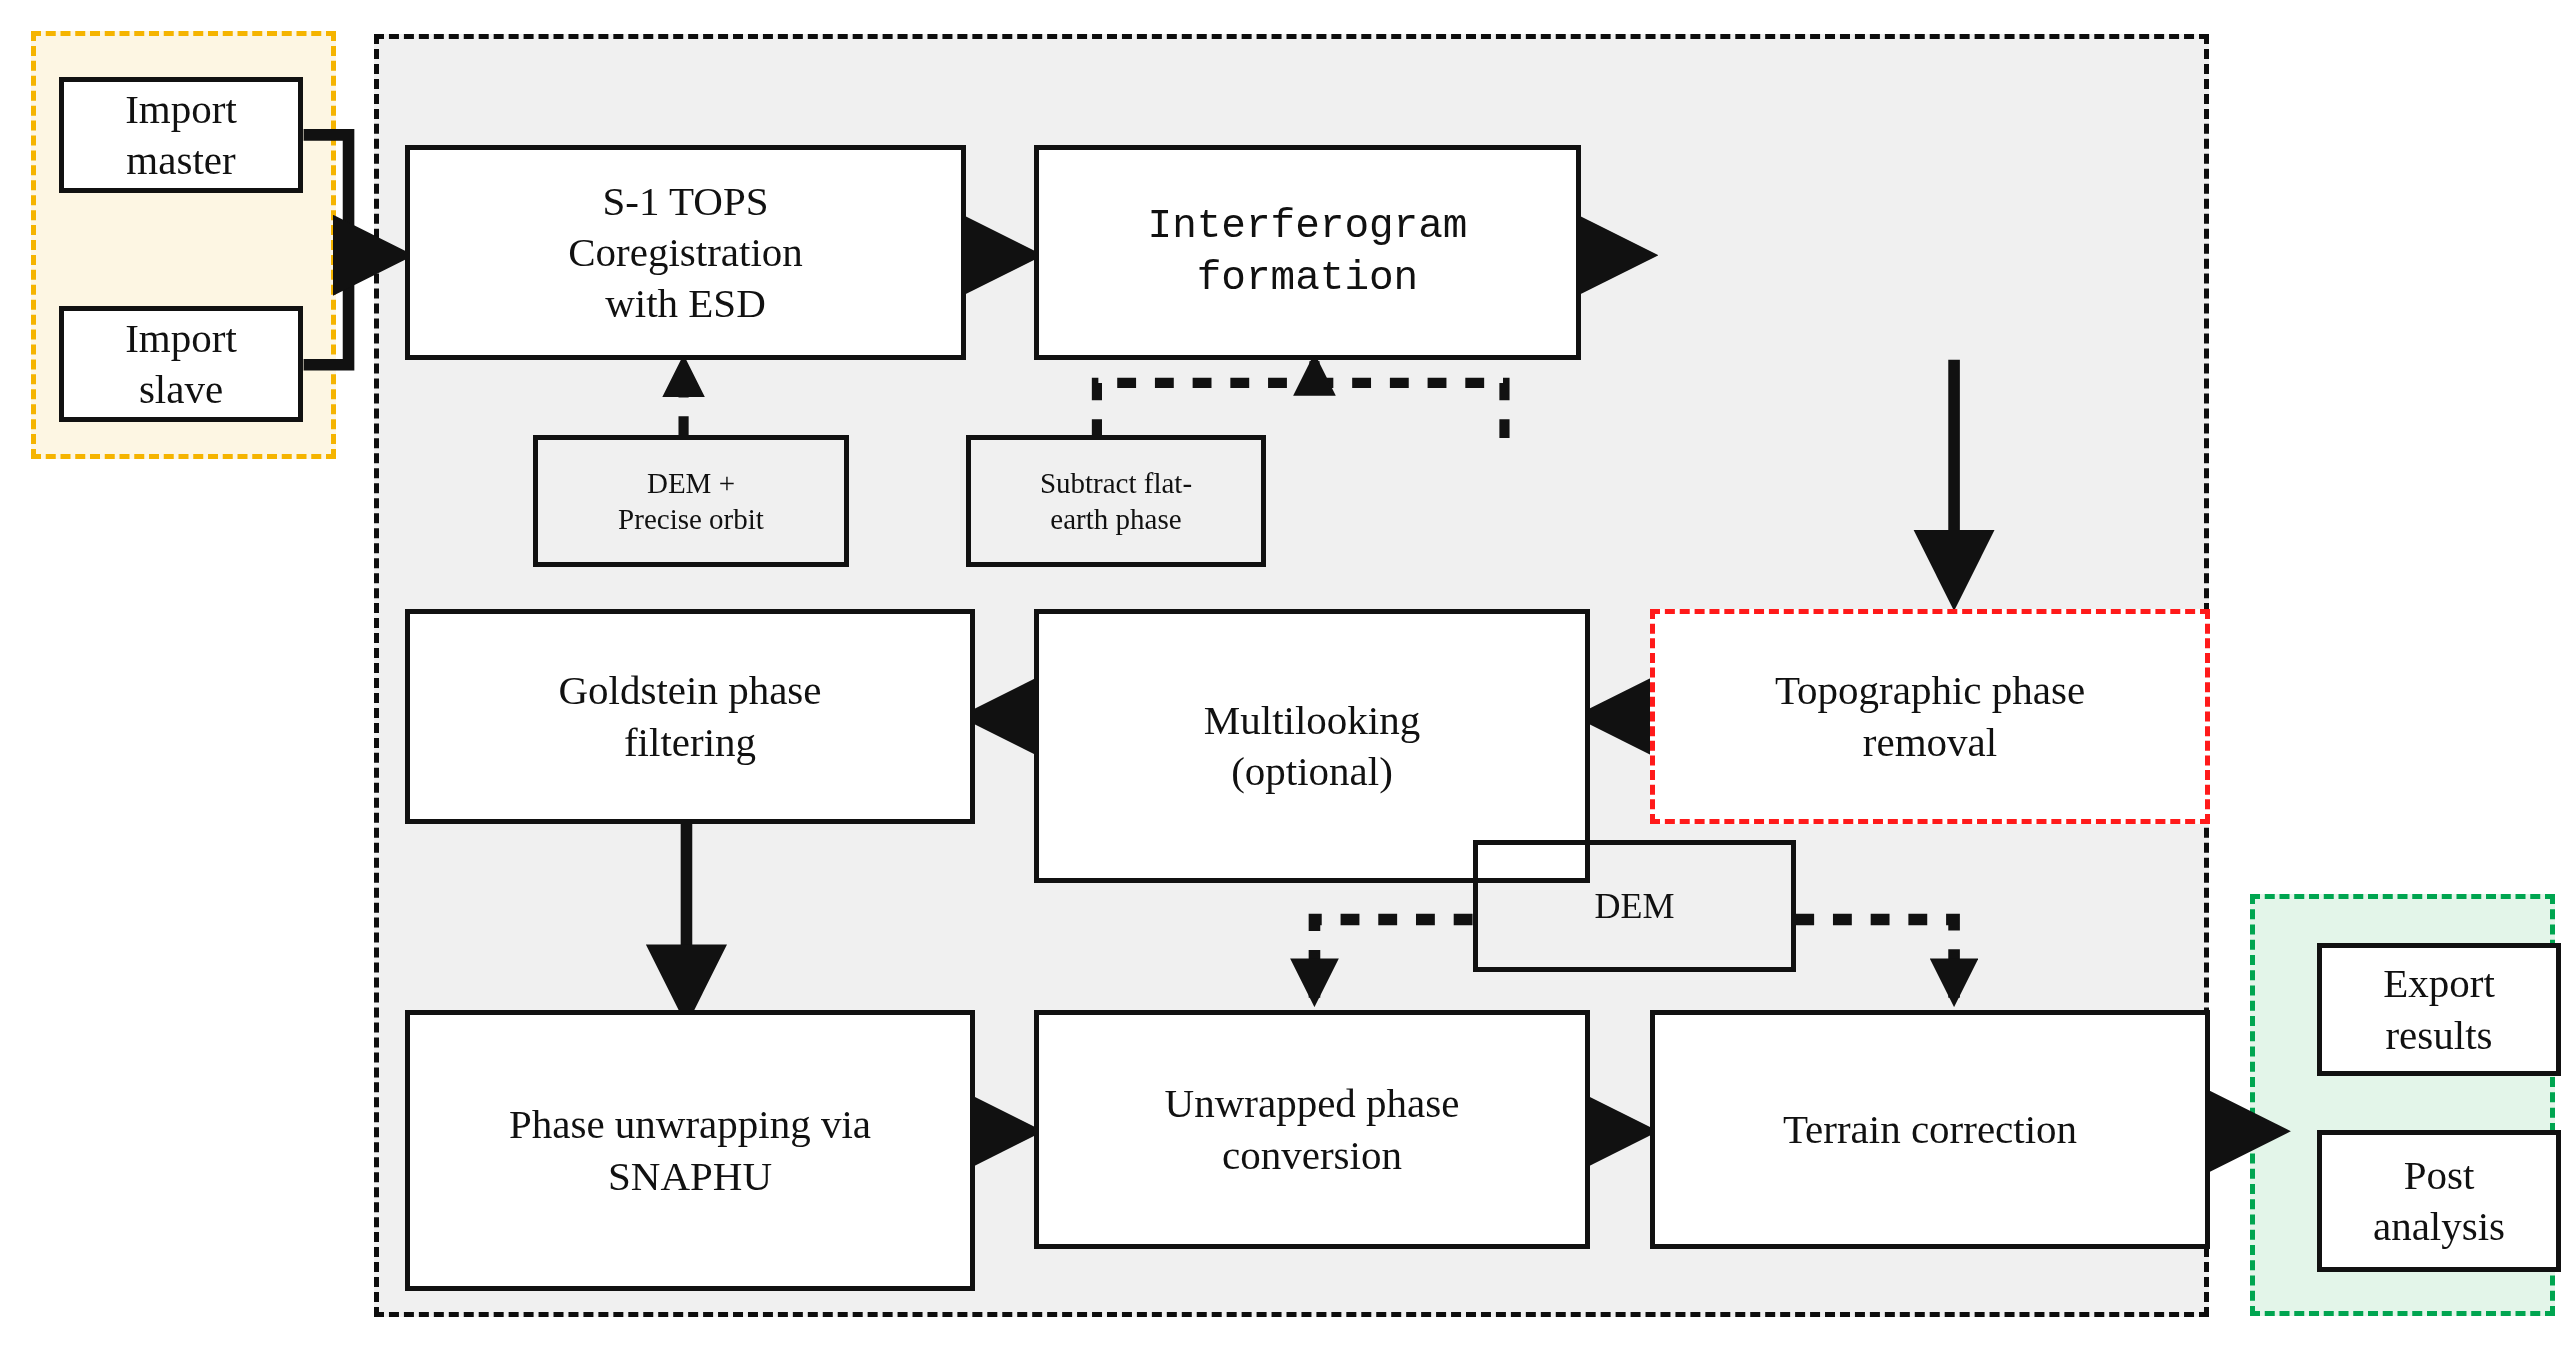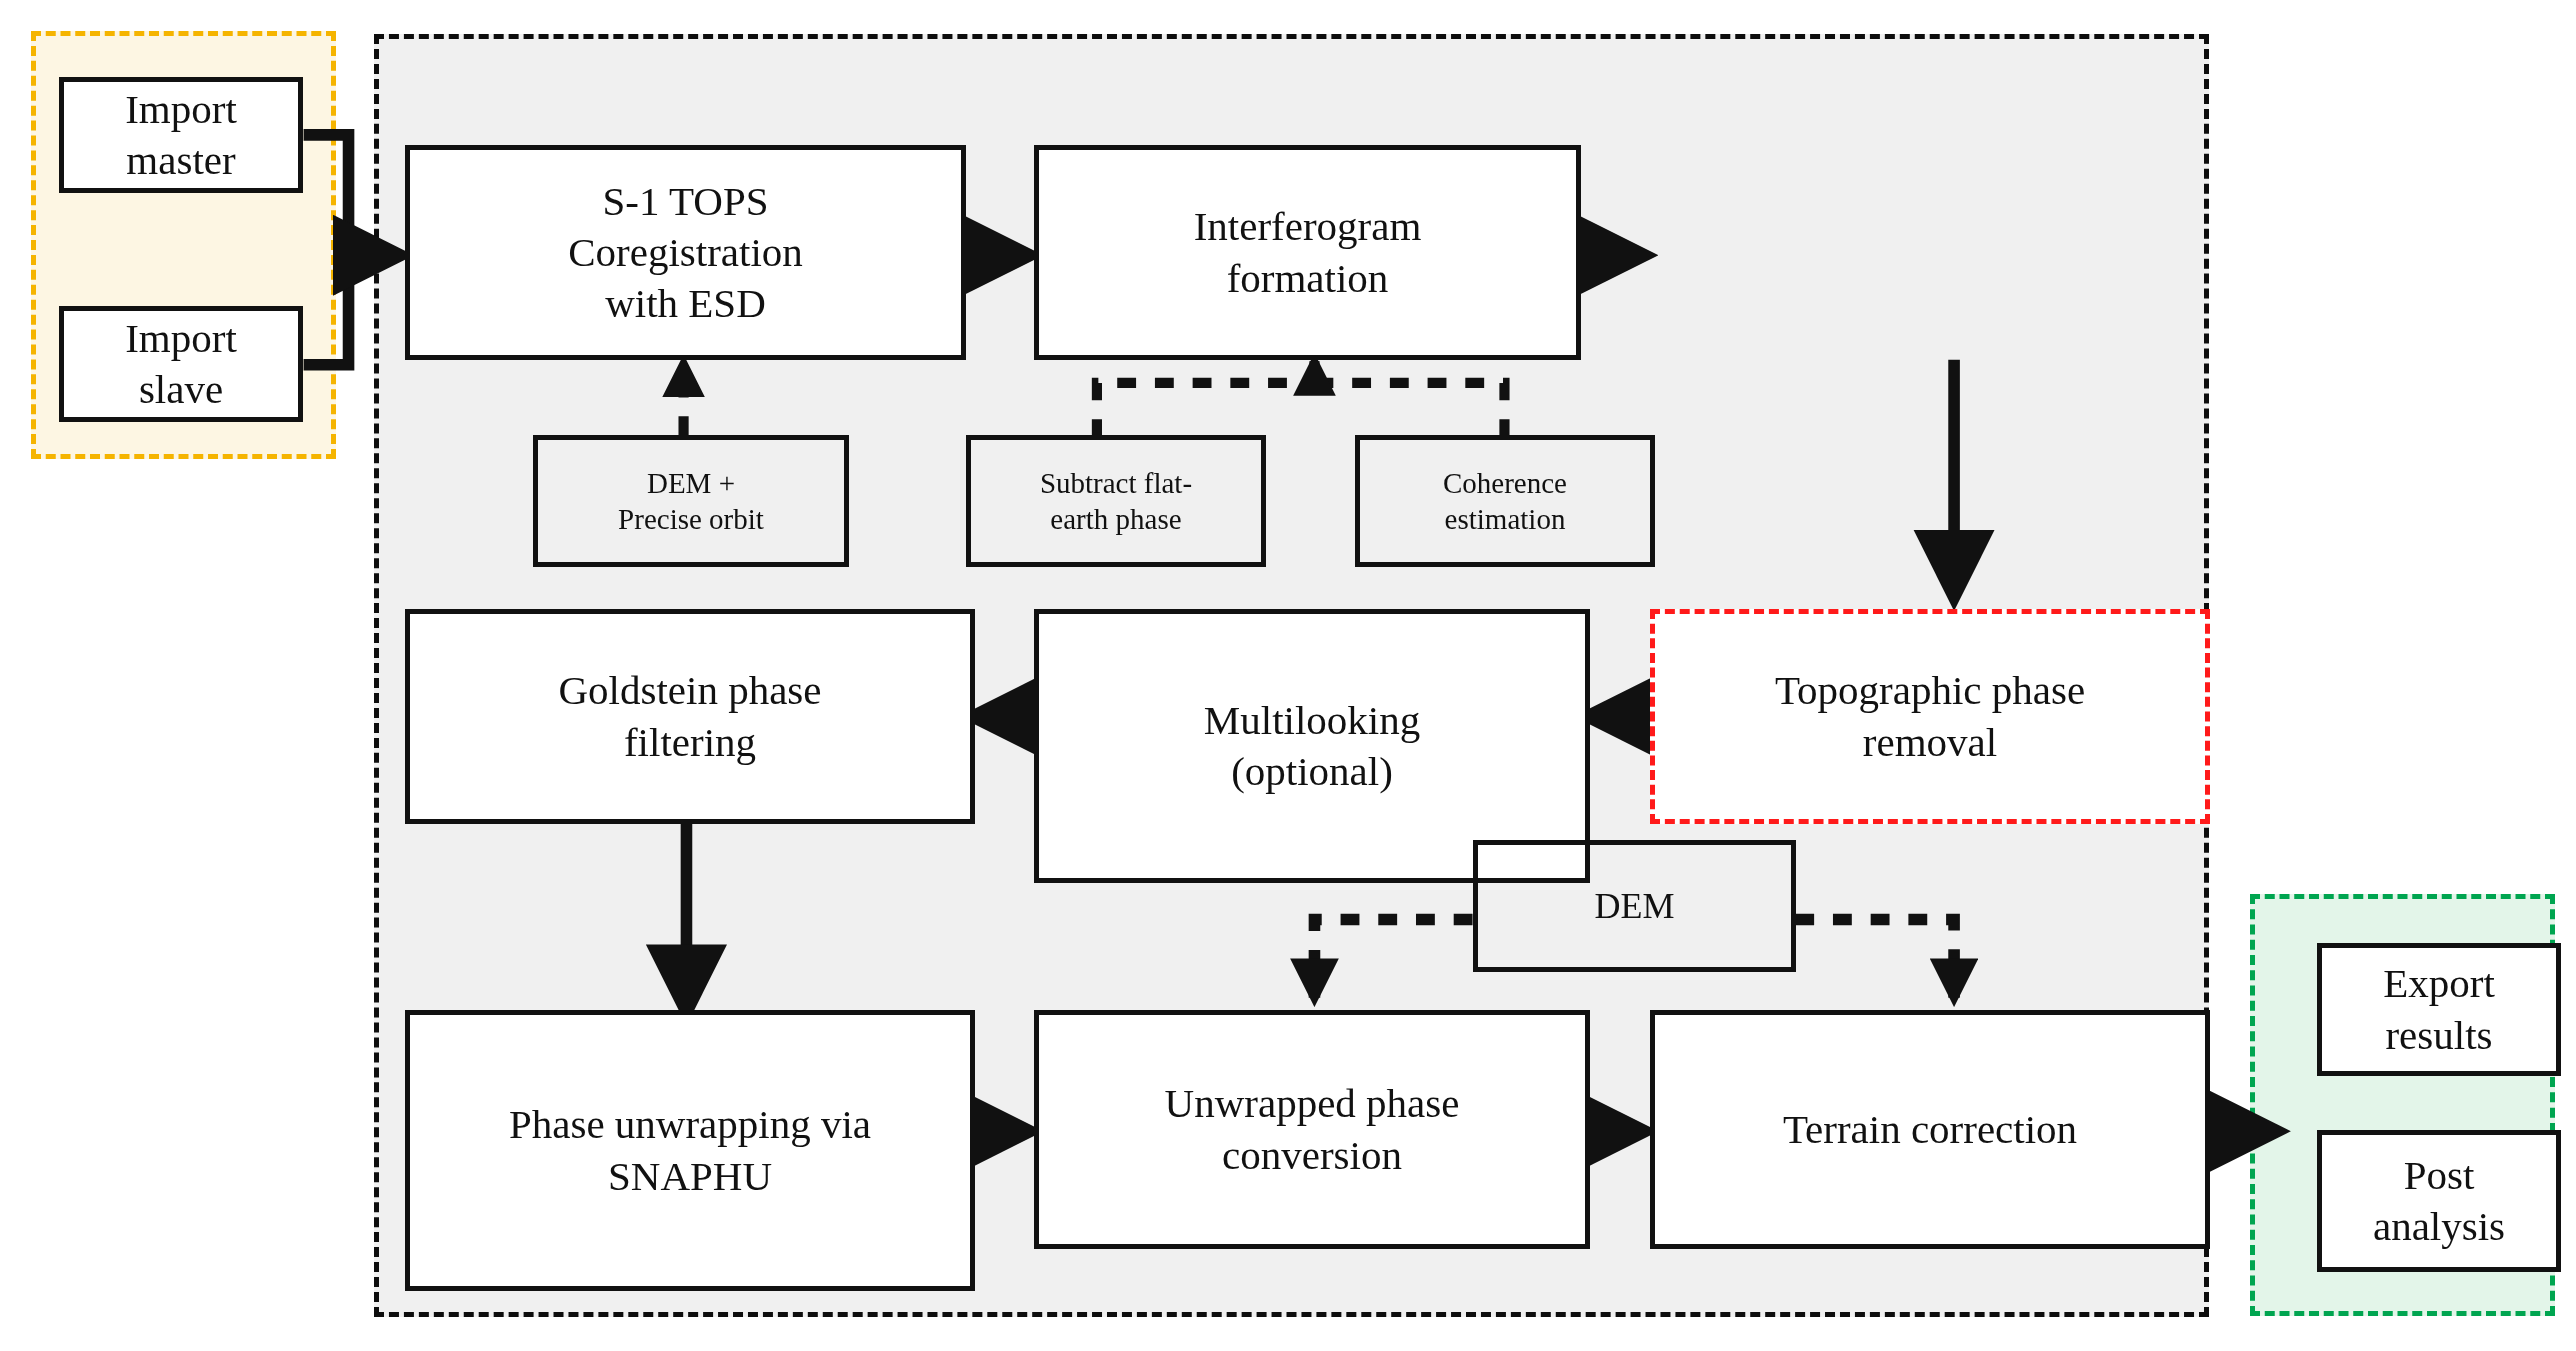--- a/index.html
+++ b/index.html
@@ -114,36 +114,32 @@
   <div class="node fz-big" style="left:59px; top:306px; width:244px; height:116px;">
     <span class="lbl">Import
 slave</span>
   </div>
 
   <div class="node fz-big" style="left:405px; top:145px; width:561px; height:215px;">
     <span class="lbl">S-1 TOPS
 Coregistration
 with ESD</span>
   </div>
-  <div class="node fz-big" style="left:1034px; top:145px; width:547px; height:215px;">
+  <div class="node fz-big" style="left:1034px; top:145px; width:547px; height:215px;font-family:Liberation Mono, monospace;">
     <span class="lbl">Interferogram
 formation</span>
   </div>
 
   <div class="node ghost fz-small" style="left:533px; top:435px; width:316px; height:132px;">
     <span class="lbl">DEM +
 Precise orbit</span>
   </div>
   <div class="node ghost fz-small" style="left:966px; top:435px; width:300px; height:132px;">
     <span class="lbl">Subtract flat-
 earth phase</span>
-  </div>
-  <div class="node ghost fz-small" style="left:1355px; top:435px; width:300px; height:132px;">
-    <span class="lbl">Coherence
-estimation</span>
   </div>
 
   <div class="node fz-big" style="left:405px; top:609px; width:570px; height:215px;">
     <span class="lbl">Goldstein phase
 filtering</span>
   </div>
   <div class="node fz-big" style="left:1034px; top:609px; width:556px; height:274px;">
     <span class="lbl">Multilooking
 (optional)</span>
   </div>

